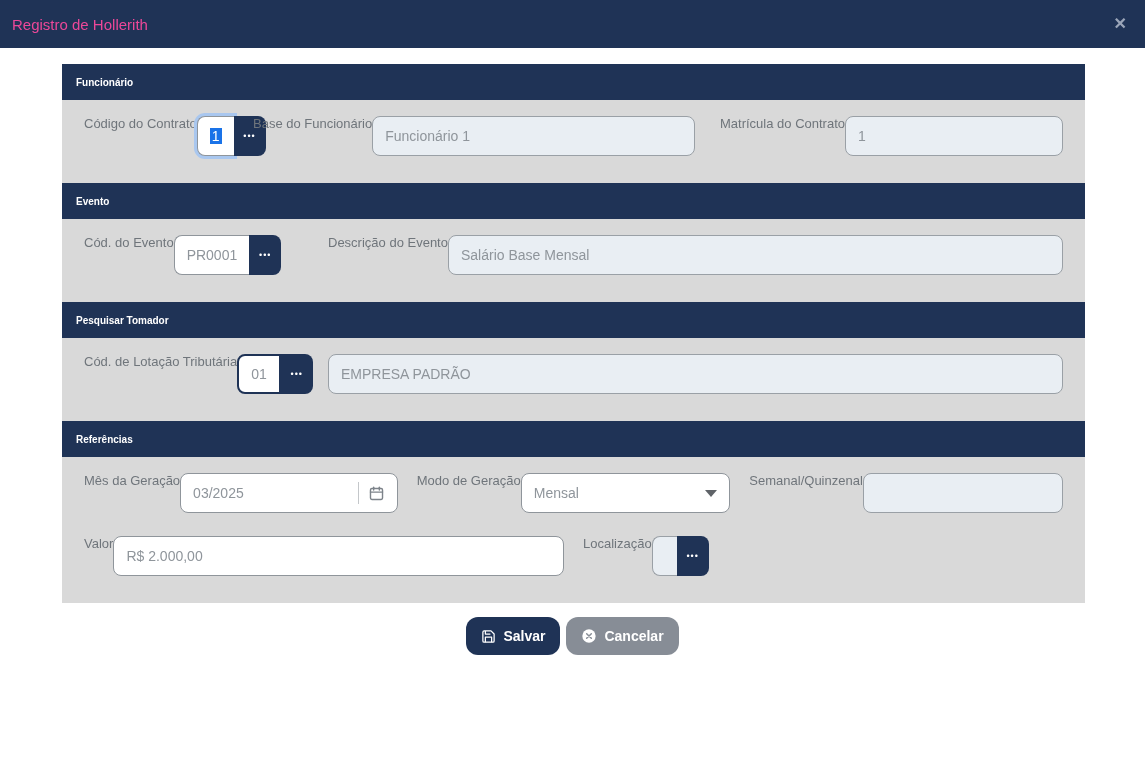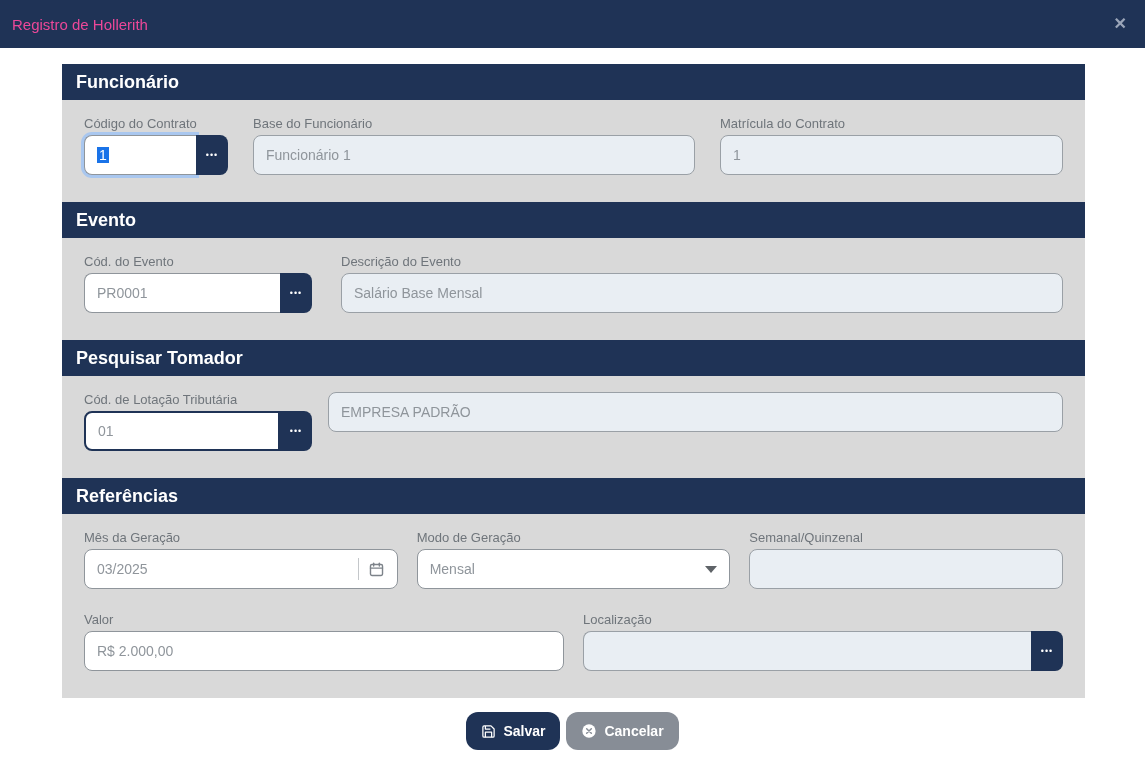--- a/index.html
+++ b/index.html
@@ -18,25 +18,25 @@
   }
   .modal-title { color:#ec4899; font-weight:normal; font-size:15px; }
   .close-btn { color:#9aa5b8; font-size:16px; font-weight:bold; cursor:pointer; line-height:1; }
 
   
   .panel { margin:16px 60px 0 62px; background:#d9d9d9; }
   .section-header {
     background:#1f3356; height:36px;
     display:flex; align-items:center; padding:0 14px;
   }
-  .section-title { color:#ffffff; font-weight:bold; font-size:18px; }
+  .section-title { color:#ffffff; font-weight:bold; font-size:10px; }
   .section-body { padding:16px 22px 27px 22px; }
   .row { display:flex; gap:25px; }
 
-  .field { display:flex; flex-direction:column; min-width:0; }
+  .field { display:flex; flex-direction:row; min-width:0; }
   .field > label { font-size:13px; color:#6f757b; margin-bottom:4px; white-space:nowrap; }
 
   .input {
     height:40px; background:#ffffff;
     border:1px solid #8f959b; border-radius:8px;
     padding:0 12px; font-size:14px; color:#8f959b;
     display:flex; align-items:center; width:100%;
     white-space:nowrap; overflow:hidden;
   }
   .input.disabled { background:#e9eef3; border-color:#9aa0a6; }
@@ -125,21 +125,21 @@
           <span>1</span>
         </div>
       </div>
     </div>
   </div>
 
   <div class="section-header">
     <span class="section-title">Evento</span>
   </div>
   <div class="section-body">
-    <div class="row" style="gap:29px;">
+    <div class="row" style="gap:16px;">
       <div class="field w-code-md">
         <label>Cód. do Evento</label>
         <div class="group">
           <div class="input">
             <span>PR0001</span>
           </div>
           <button class="more-btn">
               <span>•••</span>
             </button>
         </div>

